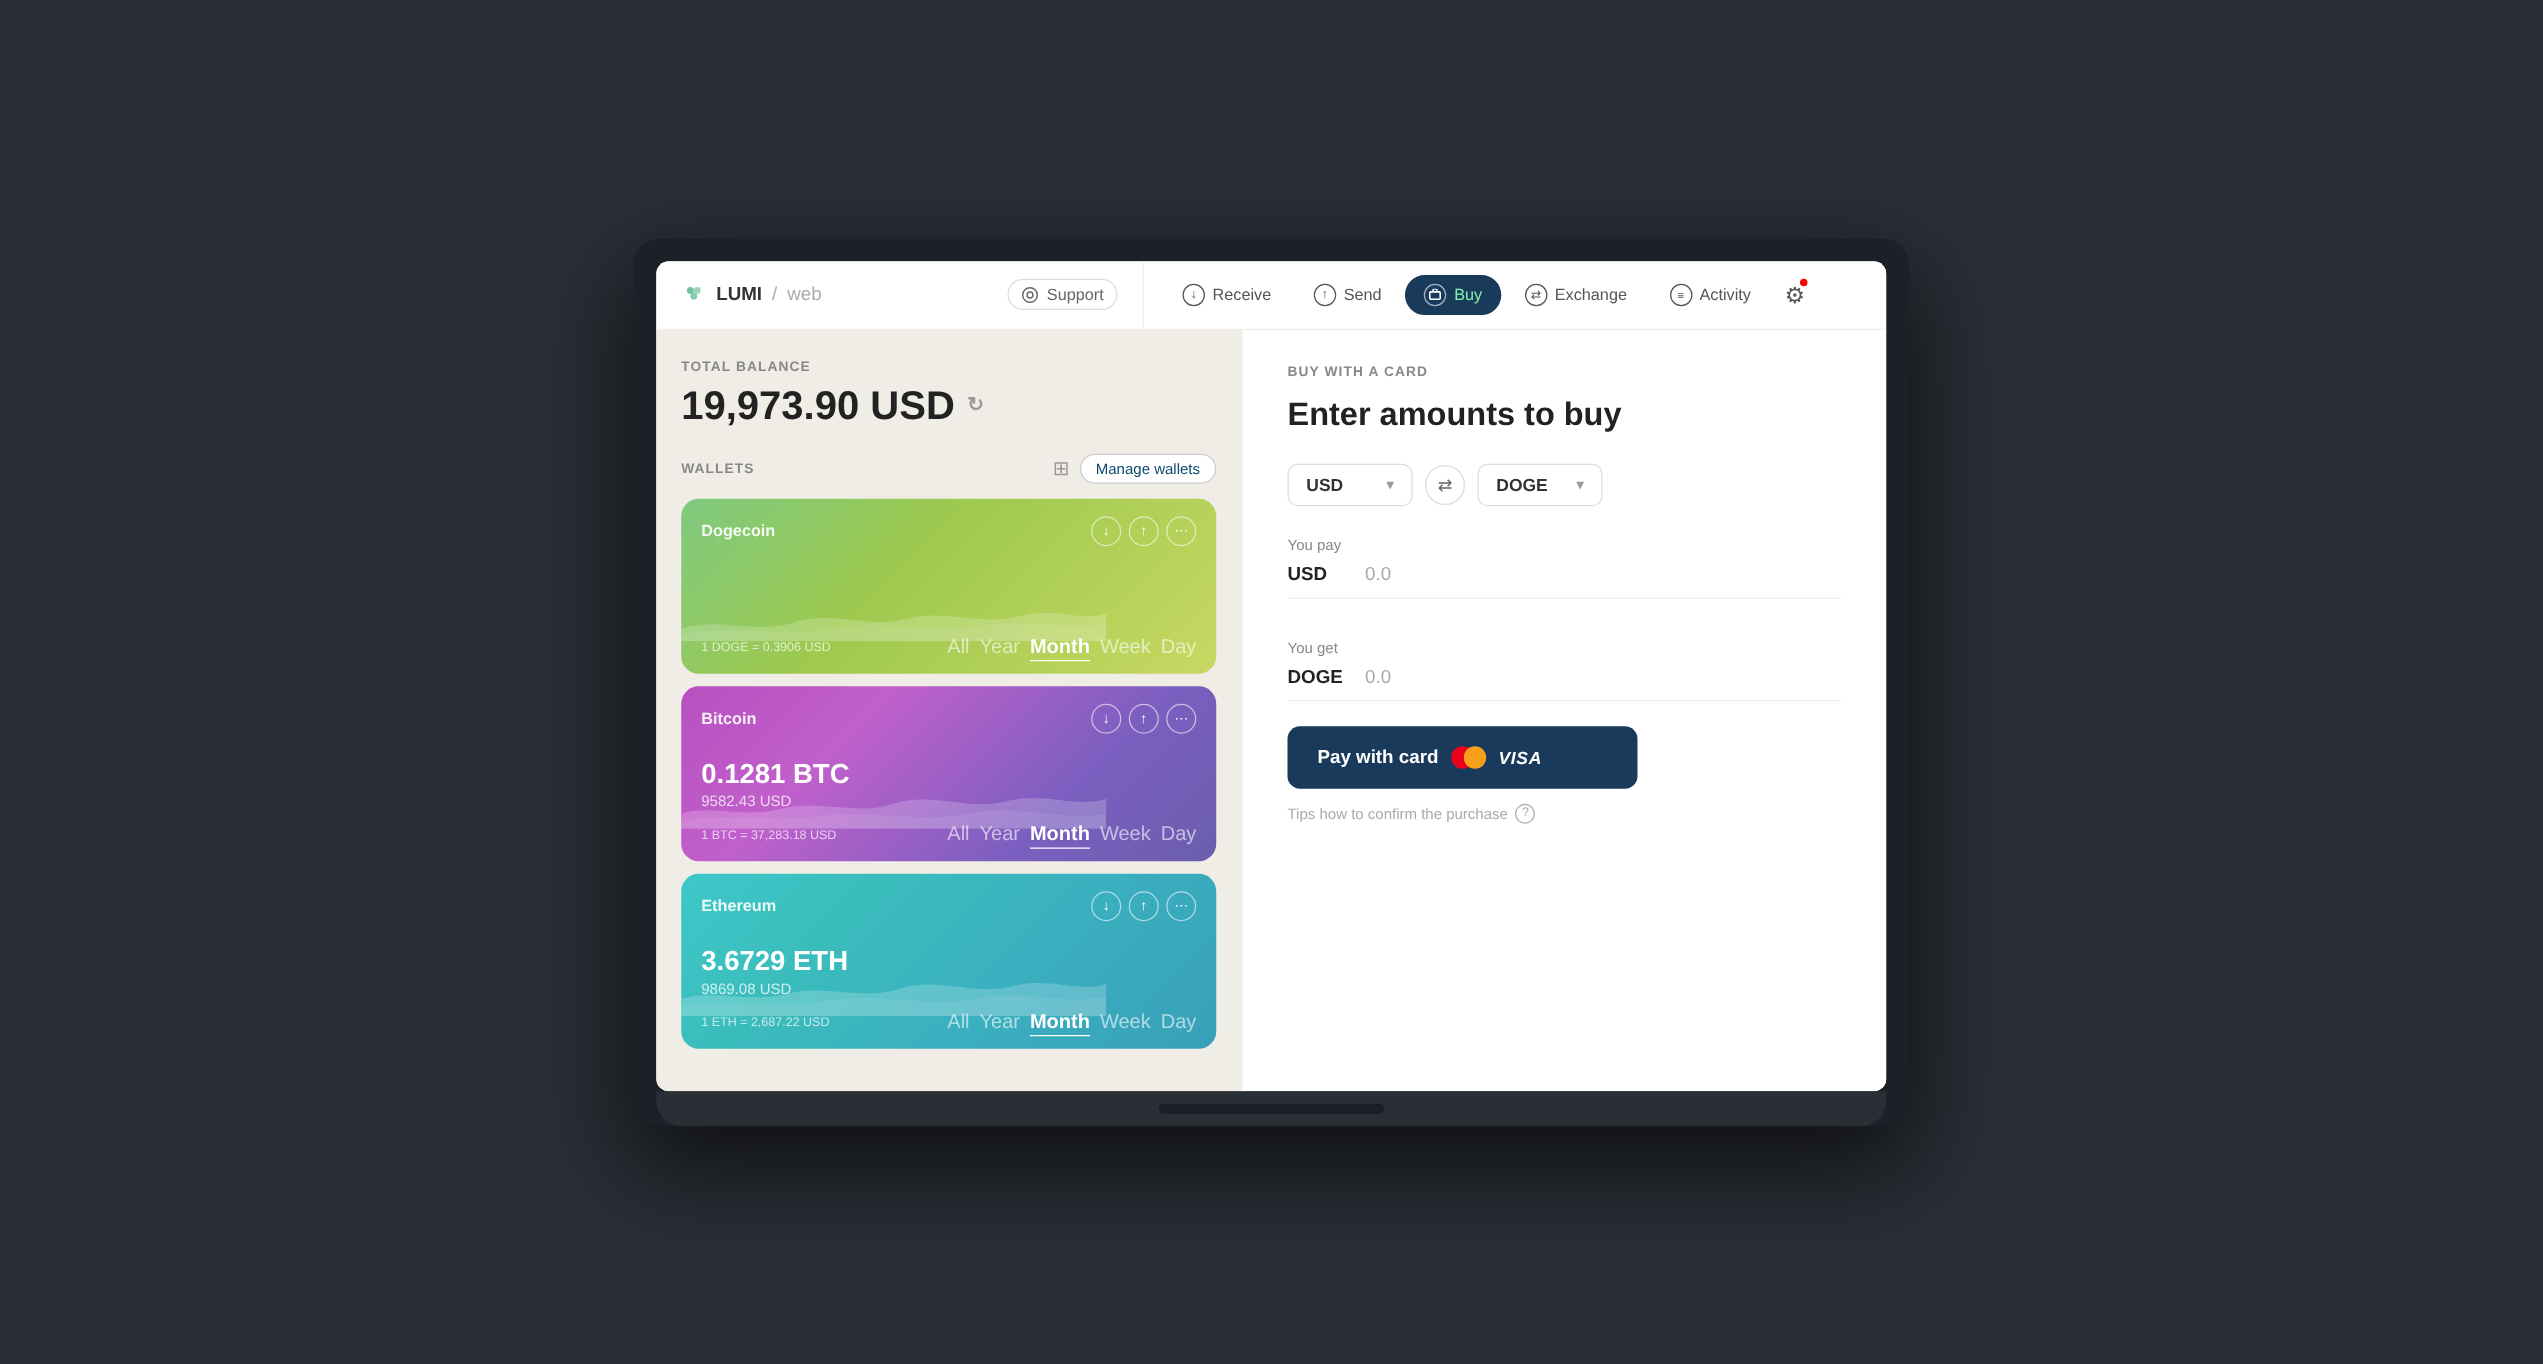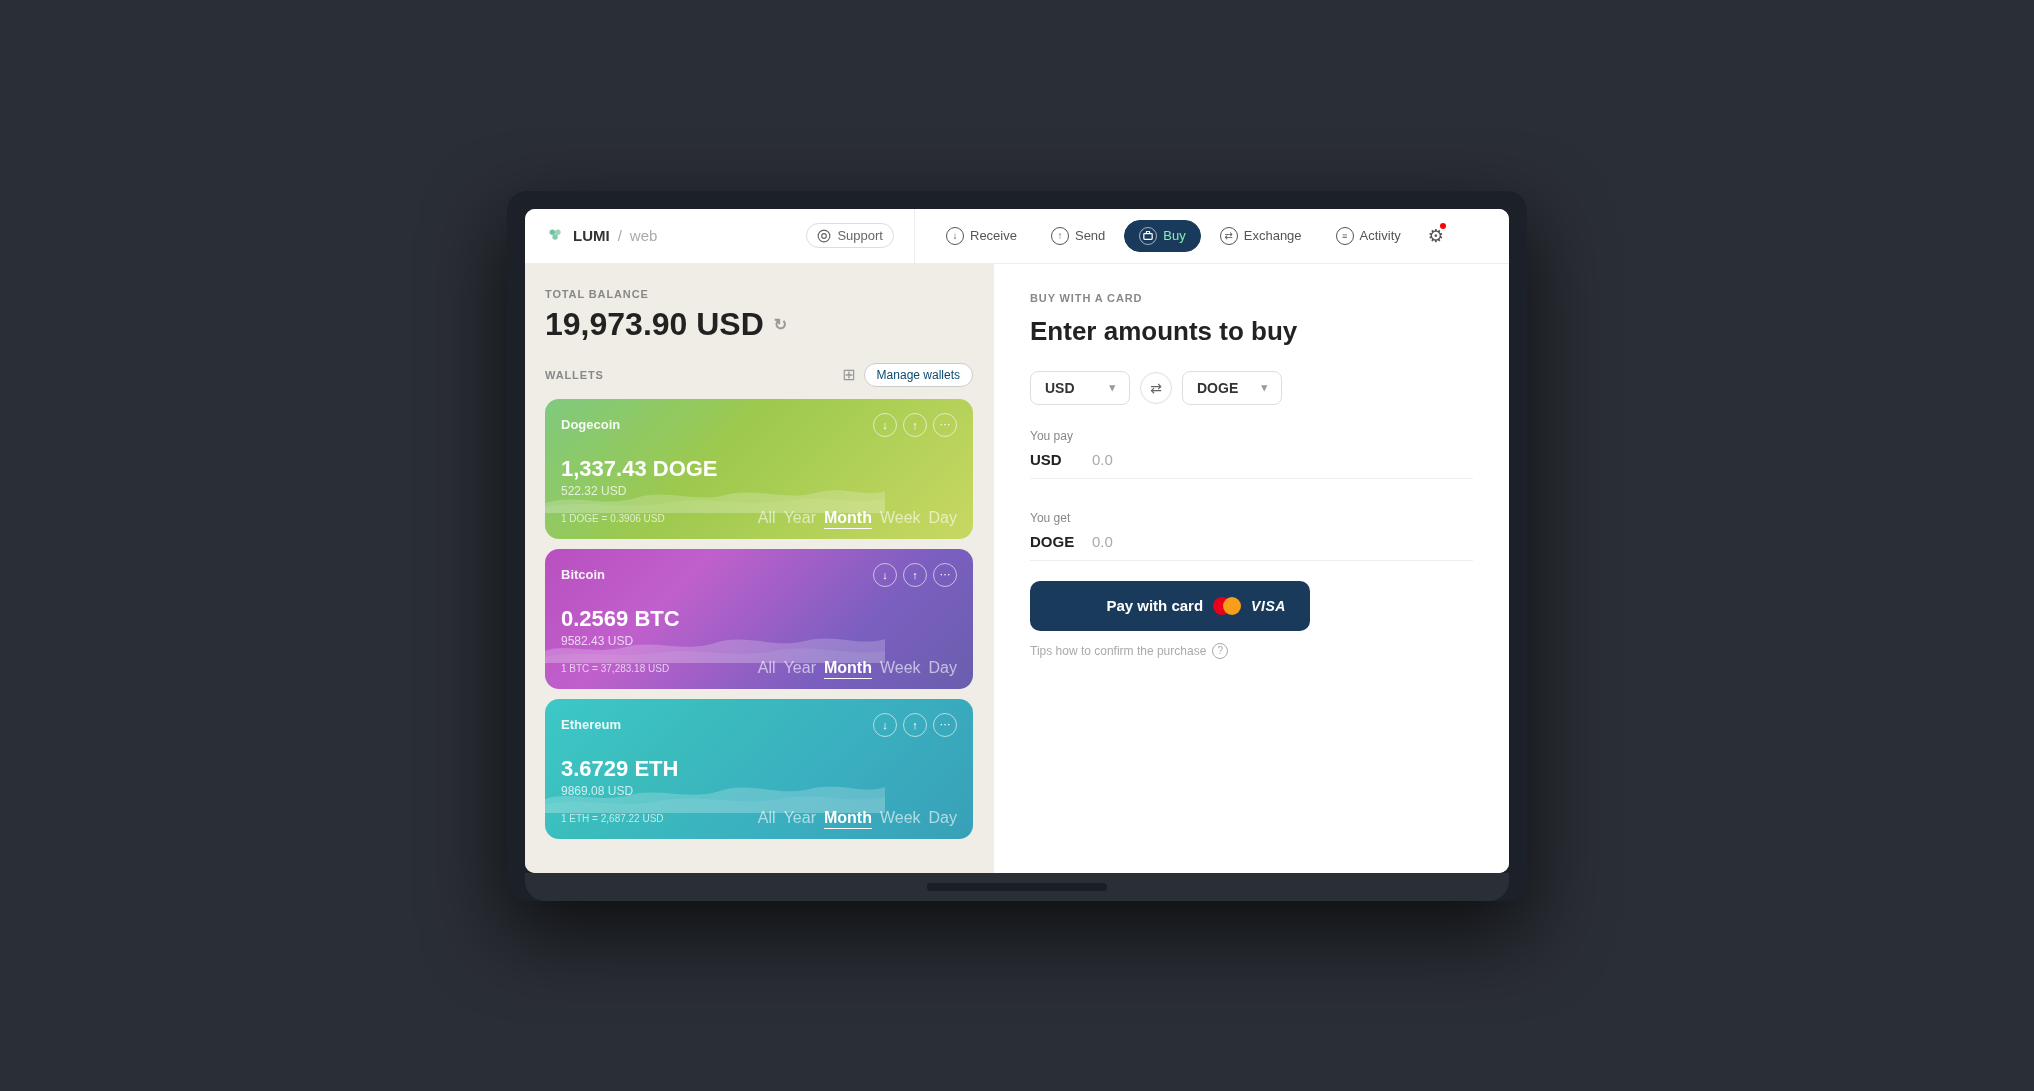--- a/index.html
+++ b/index.html
@@ -370,21 +370,21 @@
     .pay-button {
       background: #1a3a5c;
       color: white;
       border: none;
       border-radius: 10px;
       padding: 16px 24px;
       font-size: 15px;
       font-weight: 600;
       display: flex;
       align-items: center;
-      justify-content: flex-end;
+      justify-content: flex-start;
       gap: 10px;
       cursor: pointer;
       width: 100%;
       max-width: 280px;
       margin-top: 20px;
       margin-bottom: 12px;
     }
 
     .mastercard-icon {
       display: flex;
@@ -529,24 +529,20 @@
         </div>
 
         <div class="wallet-card wallet-card-dogecoin">
           <div class="wallet-card-header">
             <span class="wallet-card-name">Dogecoin</span>
             <div class="wallet-card-actions">
               <button class="wallet-action-btn">↓</button>
               <button class="wallet-action-btn">↑</button>
               <button class="wallet-action-btn">⋯</button>
             </div>
-          </div>
-          <div>
-            <div class="wallet-balance">1,337.43 DOGE</div>
-            <div class="wallet-usd">522.32 USD</div>
           </div>
 
           <svg class="wave-chart" viewBox="0 0 340 40" preserveAspectRatio="none">
             <path d="M0,30 C30,20 60,35 90,25 C120,15 150,30 180,22 C210,14 240,28 270,20 C300,12 320,25 340,18 L340,40 L0,40 Z" fill="rgba(255,255,255,0.5)"></path>
             <path d="M0,35 C40,25 80,38 120,30 C160,22 200,34 240,28 C280,22 310,32 340,26 L340,40 L0,40 Z" fill="rgba(255,255,255,0.3)"></path>
           </svg>
           <div class="wallet-card-footer">
             <span class="wallet-rate">1 DOGE = 0.3906 USD</span>
             <div class="wallet-time-filters">
               <span>All</span>
@@ -561,21 +557,21 @@
         <div class="wallet-card wallet-card-bitcoin">
           <div class="wallet-card-header">
             <span class="wallet-card-name">Bitcoin</span>
             <div class="wallet-card-actions">
               <button class="wallet-action-btn">↓</button>
               <button class="wallet-action-btn">↑</button>
               <button class="wallet-action-btn">⋯</button>
             </div>
           </div>
           <div>
-            <div class="wallet-balance">0.2569 BTC</div>
+            <div class="wallet-balance">0.1281 BTC</div>
             <div class="wallet-usd">9582.43 USD</div>
           </div>
           <svg class="wave-chart" viewBox="0 0 340 40" preserveAspectRatio="none">
             <path d="M0,28 C20,20 50,32 80,24 C110,16 140,30 170,20 C200,10 230,26 260,18 C290,10 315,24 340,16 L340,40 L0,40 Z" fill="rgba(255,255,255,0.5)"></path>
             <path d="M0,34 C30,26 70,36 110,30 C150,24 190,36 230,28 C270,20 305,34 340,28 L340,40 L0,40 Z" fill="rgba(255,255,255,0.3)"></path>
           </svg>
           <div class="wallet-card-footer">
             <span class="wallet-rate">1 BTC = 37,283.18 USD</span>
             <div class="wallet-time-filters">
               <span>All</span>

